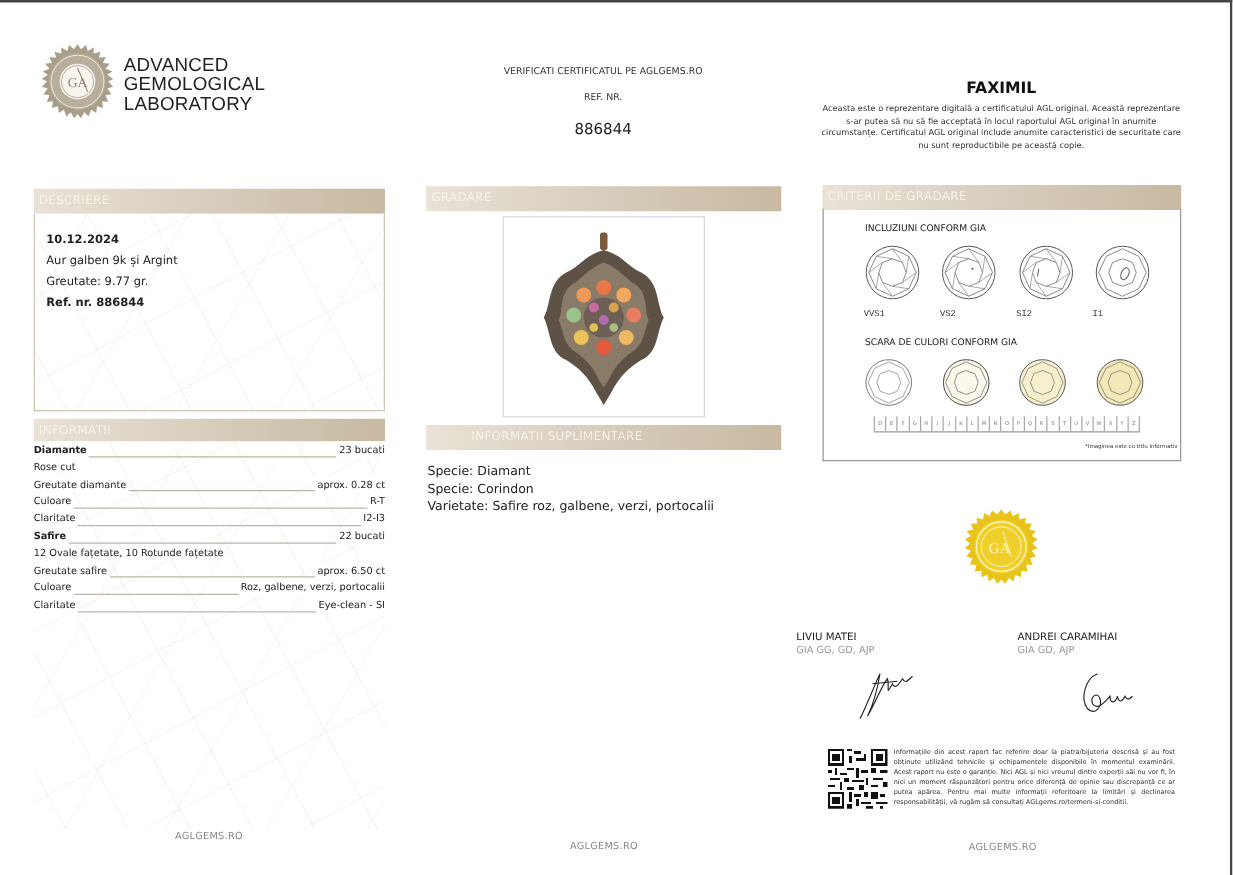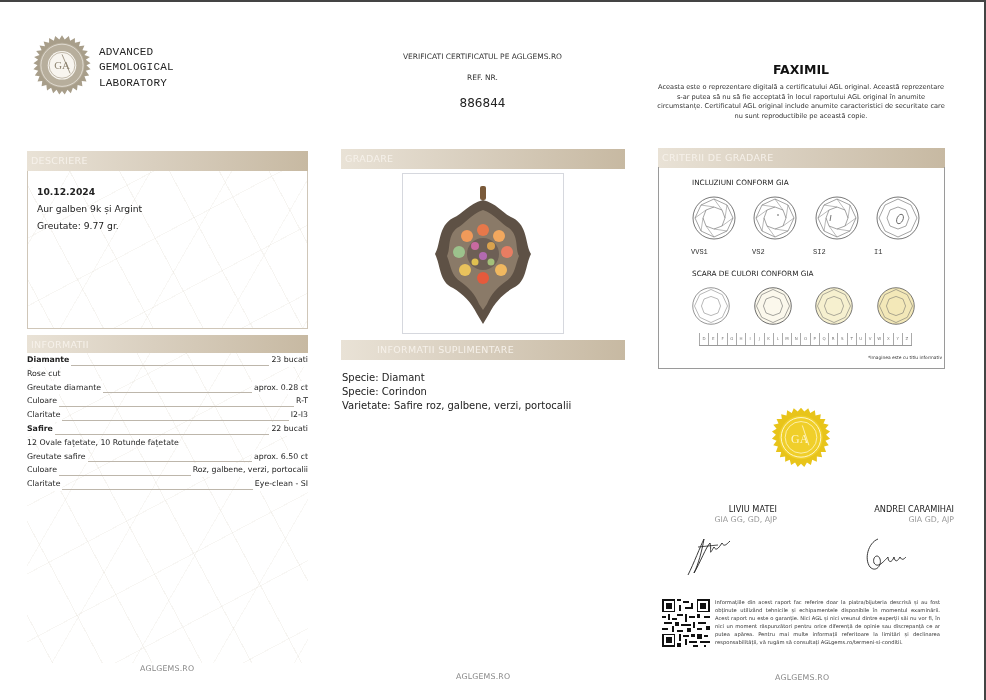--- a/index.html
+++ b/index.html
@@ -4,21 +4,21 @@
 <style>
   * { box-sizing: border-box; margin: 0; padding: 0; }
   html, body { width: 986px; height: 700px; overflow: hidden; background: #ffffff; }
   body { font-family: "DejaVu Sans", sans-serif; color: #222; position: relative; }
   .frame-top { position: absolute; left: 0; top: 0; width: 986px; height: 2px; background: #444; }
   .frame-right { position: absolute; right: 0; top: 0; width: 2px; height: 700px; background: #444; }
 
   
   .logo { position: absolute; left: 28px; top: 34px; display: flex; align-items: center; }
   .seal { width: 68px; height: 68px; }
-  .logo-text { margin-left: 3px; font-family: Liberation Mono, monospace; font-size: 11px; line-height: 15.5px; color: #222; letter-spacing: 0.2px; }
+  .logo-text { margin-left: 3px; font-family: Liberation Sans, sans-serif; font-size: 15px; line-height: 15.5px; color: #222; letter-spacing: 0.2px; }
 
   .verify { position: absolute; left: 340px; width: 285px; top: 52px; text-align: center; font-size: 7.5px; color: #333; }
   .refnr-label { position: absolute; left: 340px; width: 285px; top: 73px; text-align: center; font-size: 7.5px; color: #333; }
   .refnr-val { position: absolute; left: 340px; width: 285px; top: 96px; text-align: center; font-size: 12px; color: #222; }
 
   .fax-title { position: absolute; left: 655px; width: 292px; top: 62px; text-align: center; font-weight: bold; font-size: 12.5px; color: #111; }
   .fax-text { position: absolute; left: 655px; width: 292px; top: 83px; text-align: center; font-size: 6.6px; line-height: 9.6px; color: #333; }
 
   
   .sec-head { position: absolute; height: 20px; background: linear-gradient(90deg, #e9e2d6 0%, #d9cfbf 45%, #c7b9a2 100%); color: #f6f1ea; font-size: 9.5px; padding-left: 4px; line-height: 20px; letter-spacing: 0.3px; }
@@ -52,21 +52,21 @@
   .gem-row { position: absolute; left: 32px; width: 230px; display: flex; justify-content: space-between; }
   .gem { width: 46px; height: 46px; }
   .gem-label { position: absolute; font-size: 7px; color: #333; width: 46px; text-align: left; font-family: Liberation Mono, monospace; }
   .scale { position: absolute; left: 40px; top: 166px; width: 213px; height: 13px; border-bottom: 1px solid #999; display: flex; }
   .scale div { flex: 1; border-left: 1px solid #aaa; font-size: 4px; color: #777; text-align: center; line-height: 12px; }
   .scale div:last-child { border-right: 1px solid #aaa; }
   .crit-note { position: absolute; right: 2px; top: 188px; font-size: 4.4px; color: #333; }
 
   .gold-seal { position: absolute; left: 768px; top: 407px; width: 66px; height: 66px; }
 
-  .signer { position: absolute; text-align: right; width: 140px; }
+  .signer { position: absolute; text-align: left; width: 140px; }
   .signer .name { font-size: 8.2px; color: #222; }
   .signer .title { font-size: 7.8px; color: #999; margin-top: 1px; }
   .sig { position: absolute; }
 
   .qr { position: absolute; left: 662px; top: 599px; width: 48px; height: 48px; }
   .legal { position: absolute; left: 715px; top: 598px; width: 225px; font-size: 5.2px; line-height: 8.1px; color: #333; text-align: justify; }
 
   .footer { position: absolute; font-size: 7.8px; color: #888; letter-spacing: 0.2px; }
 </style>
 </head>
@@ -99,20 +99,21 @@
 <div class="refnr-val">886844</div>
 
 <div class="fax-title">FAXIMIL</div>
 <div class="fax-text">Aceasta este o reprezentare digitală a certificatului AGL original. Această reprezentare s-ar putea să nu să fie acceptată în locul raportului AGL original în anumite circumstanțe. Certificatul AGL original include anumite caracteristici de securitate care nu sunt reproductibile pe această copie.</div>
 
 <div class="sec-head" style="left:27px; top:151px; width:281px;">DESCRIERE</div>
 <div class="desc-box wm">
   <div class="desc-line desc-bold">10.12.2024</div>
   <div class="desc-line">Aur galben 9k și Argint</div>
   <div class="desc-line">Greutate: 9.77 gr.</div>
+  <div class="desc-line desc-bold">Ref. nr. 886844</div>
 </div>
 
 <div class="sec-head" style="left:27px; top:335px; width:281px;">INFORMATII</div>
 <div class="info-box wm">
   <div class="row lined">
     <span class="lbl bold">Diamante</span>
     <span class="val">23 bucati</span>
   </div>
   <div class="row">
     <span>Rose cut</span>

